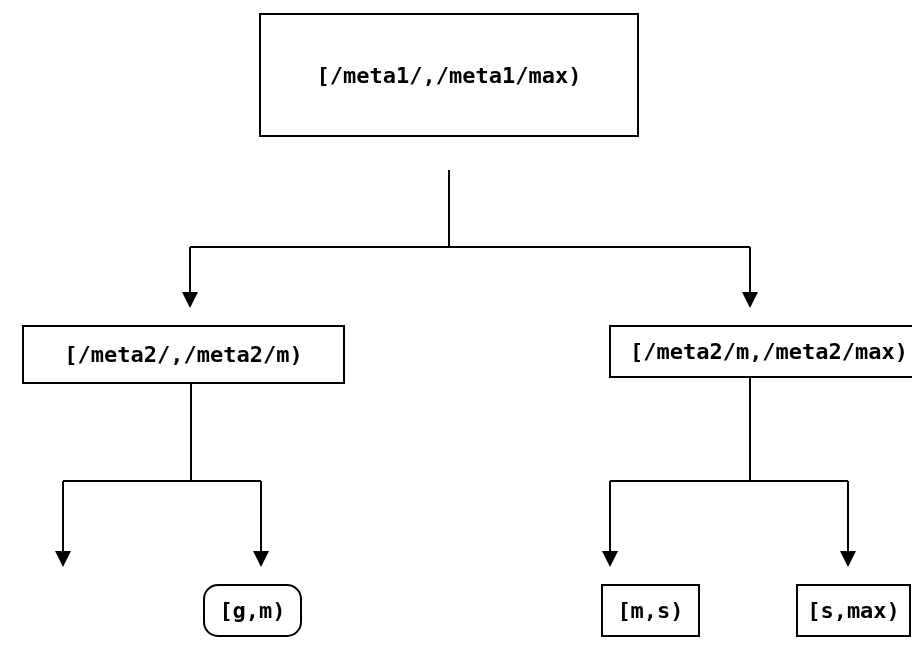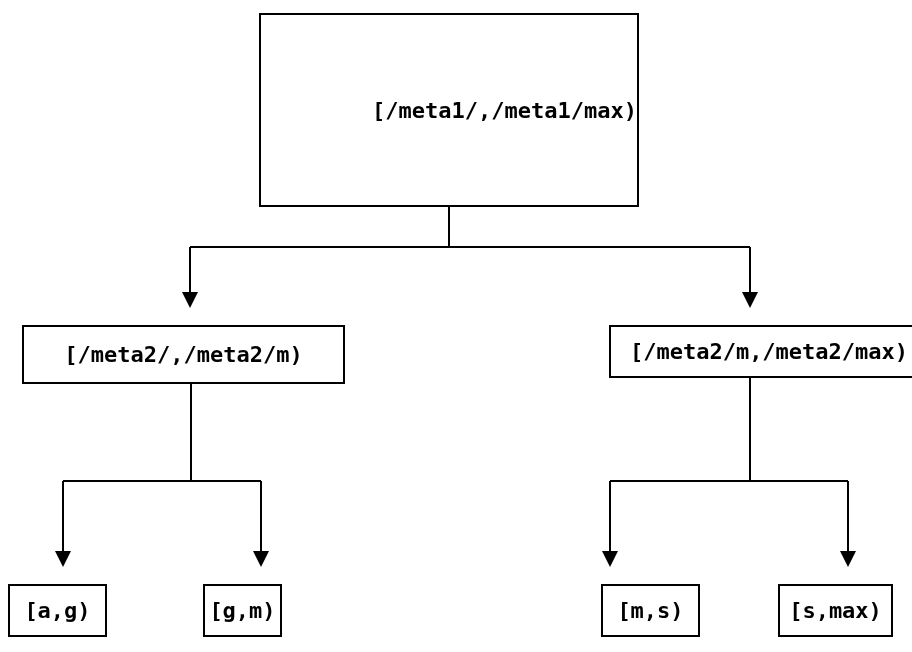--- a/index.html
+++ b/index.html
@@ -38,27 +38,27 @@
     background: #ffffff;
     color: #000000;
     display: flex;
     align-items: center;
     justify-content: center;
     font-size: 22px;
     font-weight: bold;
     letter-spacing: 0;
     white-space: pre;
   }
-  .n-root { left: 259px; top: 13px;  width: 380px; height: 194px; justify-content: flex-end; }
+  .n-root { left: 259px; top: 13px;  width: 380px; height: 124px; }
   .n-l    { left: 22px;  top: 325px; width: 323px; height: 59px; }
   .n-r    { left: 582px; top: 325px; width: 320px; height: 53px; margin-left: 27px; }
   .n-ll   { left: 8px;   top: 584px; width: 99px;  height: 53px; }
-  .n-lr   { left: 203px; top: 584px; width: 79px;  height: 53px; }
+  .n-lr   { left: 203px; top: 584px; width: 99px;  height: 53px; border-radius: 15px; }
   .n-rl   { left: 554px; top: 584px; width: 99px;  height: 53px; margin-left: 47px; }
-  .n-rr   { left: 778px; top: 584px; width: 115px; height: 53px; }
+  .n-rr   { left: 796px; top: 584px; width: 115px; height: 53px; }
 </style>
 </head>
 <body>
 
 <div class="canvas">
 
   <svg class="connectors" viewBox="0 0 912 652" aria-hidden="true">
     <g>
       <path d="M449 170 V247 M190 247 H750 M190 247 V293 M750 247 V293"></path>
       <polygon points="182,292 198,292 190,308"></polygon>
@@ -81,23 +81,20 @@
   </div>
 
   <div class="node n-l">
     <span>[/meta2/,/meta2/m)</span>
   </div>
 
   <div class="node n-r">
     <span>[/meta2/m,/meta2/max)</span>
   </div>
 
-  <div class="node n-ll">
-    <span>[a,g)</span>
-  </div>
 
   <div class="node n-lr">
     <span>[g,m)</span>
   </div>
 
   <div class="node n-rl">
     <span>[m,s)</span>
   </div>
 
   <div class="node n-rr">

